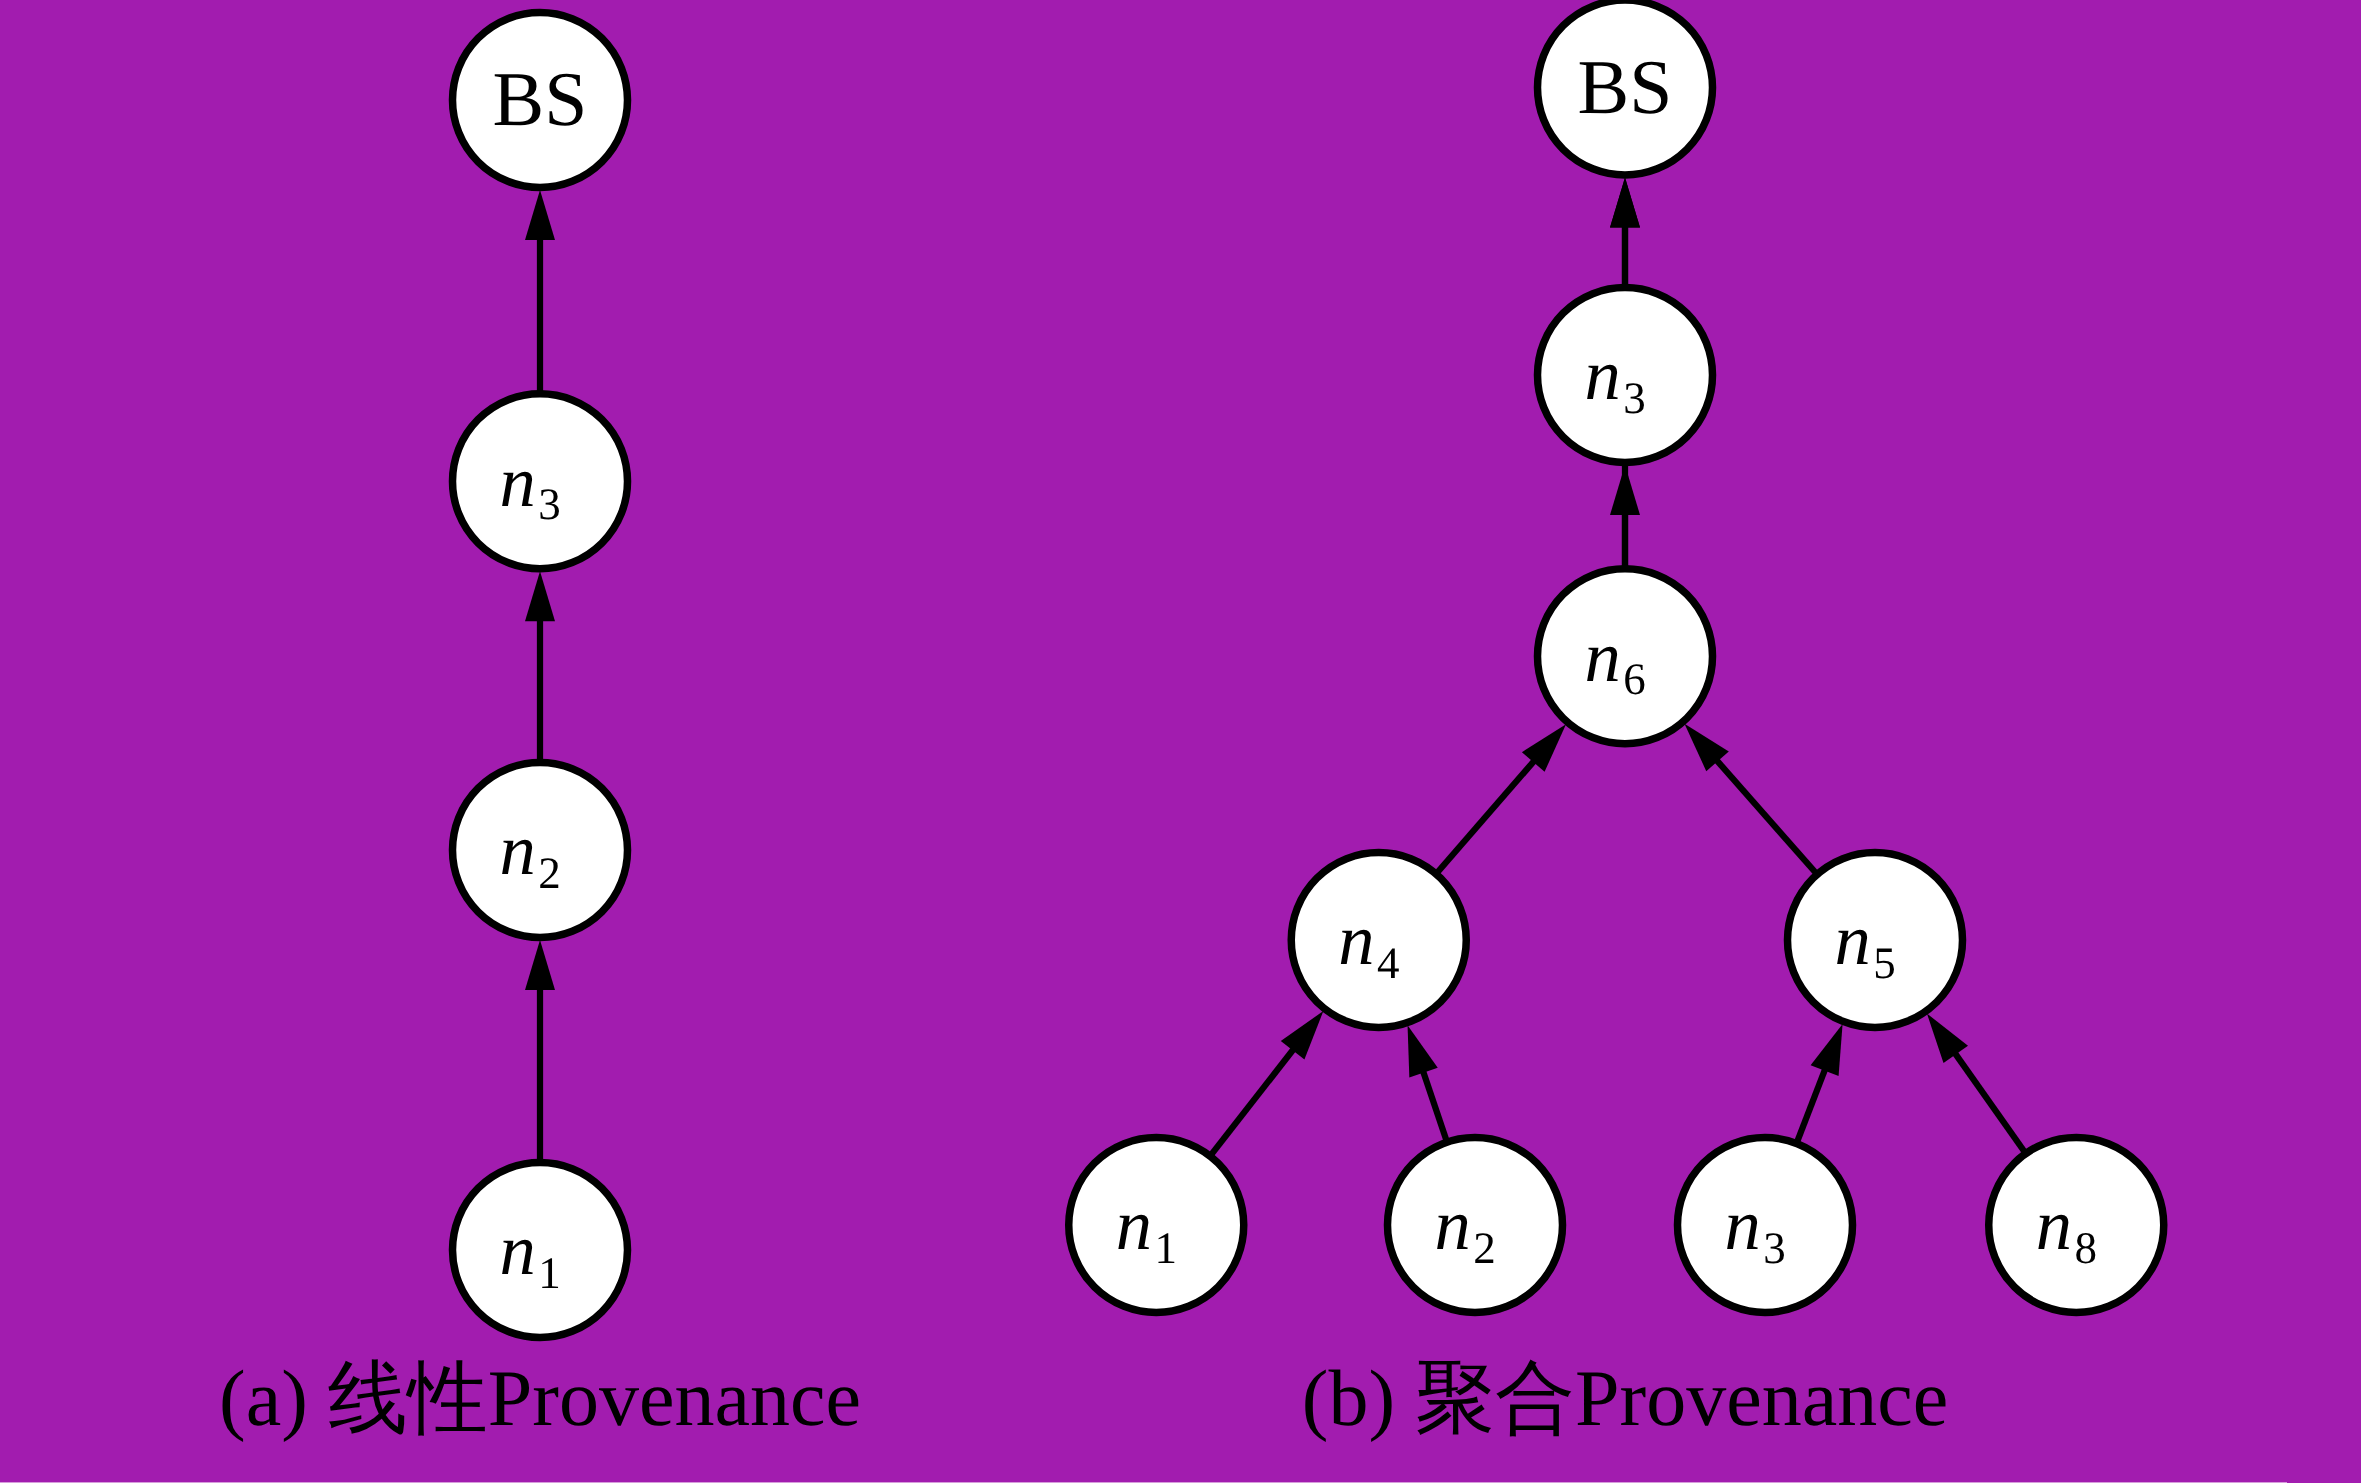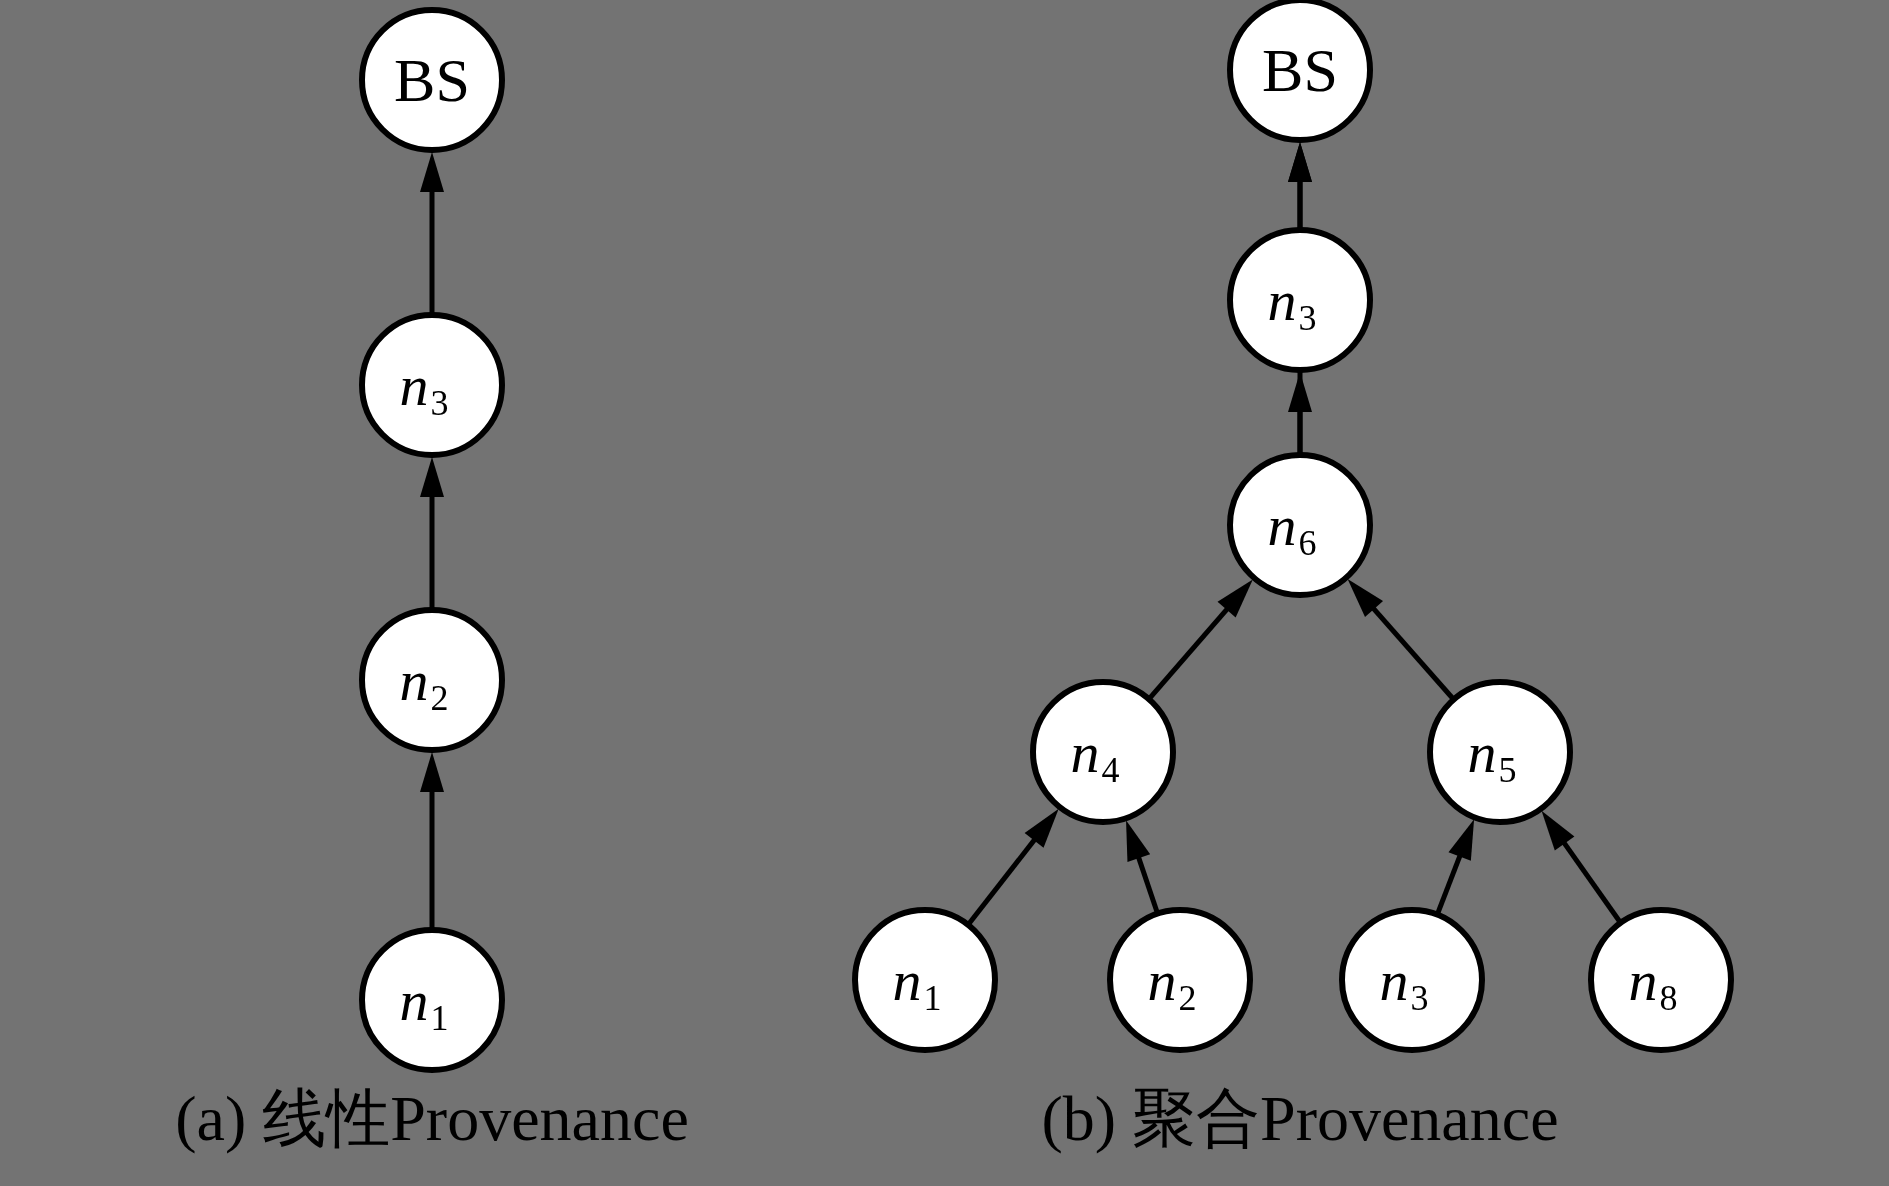--- a/index.html
+++ b/index.html
@@ -10,21 +10,21 @@
   body {
     width: 1889px;
     height: 1186px;
     overflow: hidden;
     font-family: "Liberation Serif", "DejaVu Serif", serif;
   }
   #figure-root {
     position: relative;
     width: 1889px;
     height: 1186px;
-    background: #737373;
+    background: #a21caf;
   }
   svg#figure-svg {
     position: absolute;
     left: 0;
     top: 0;
     width: 1889px;
     height: 1186px;
     display: block;
   }
   .node-circle {

